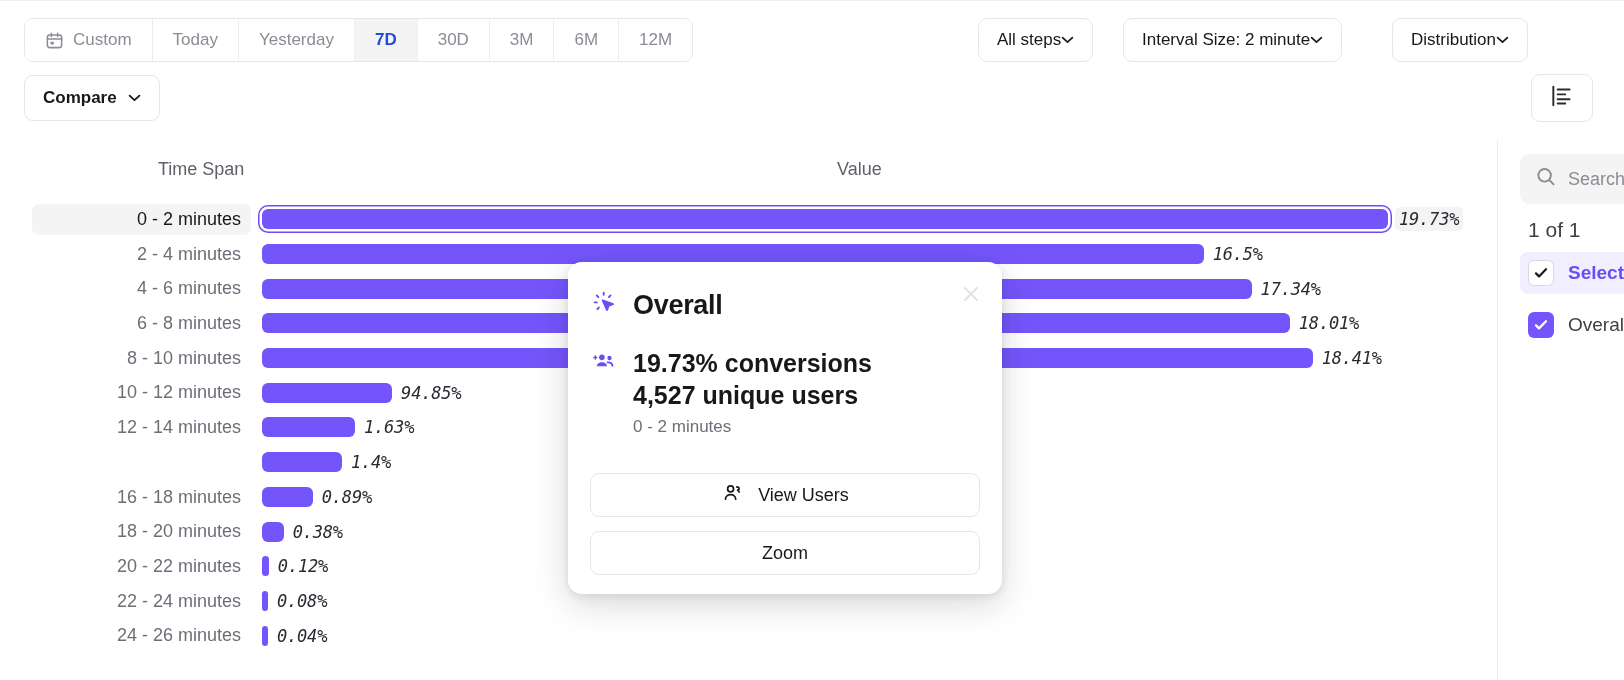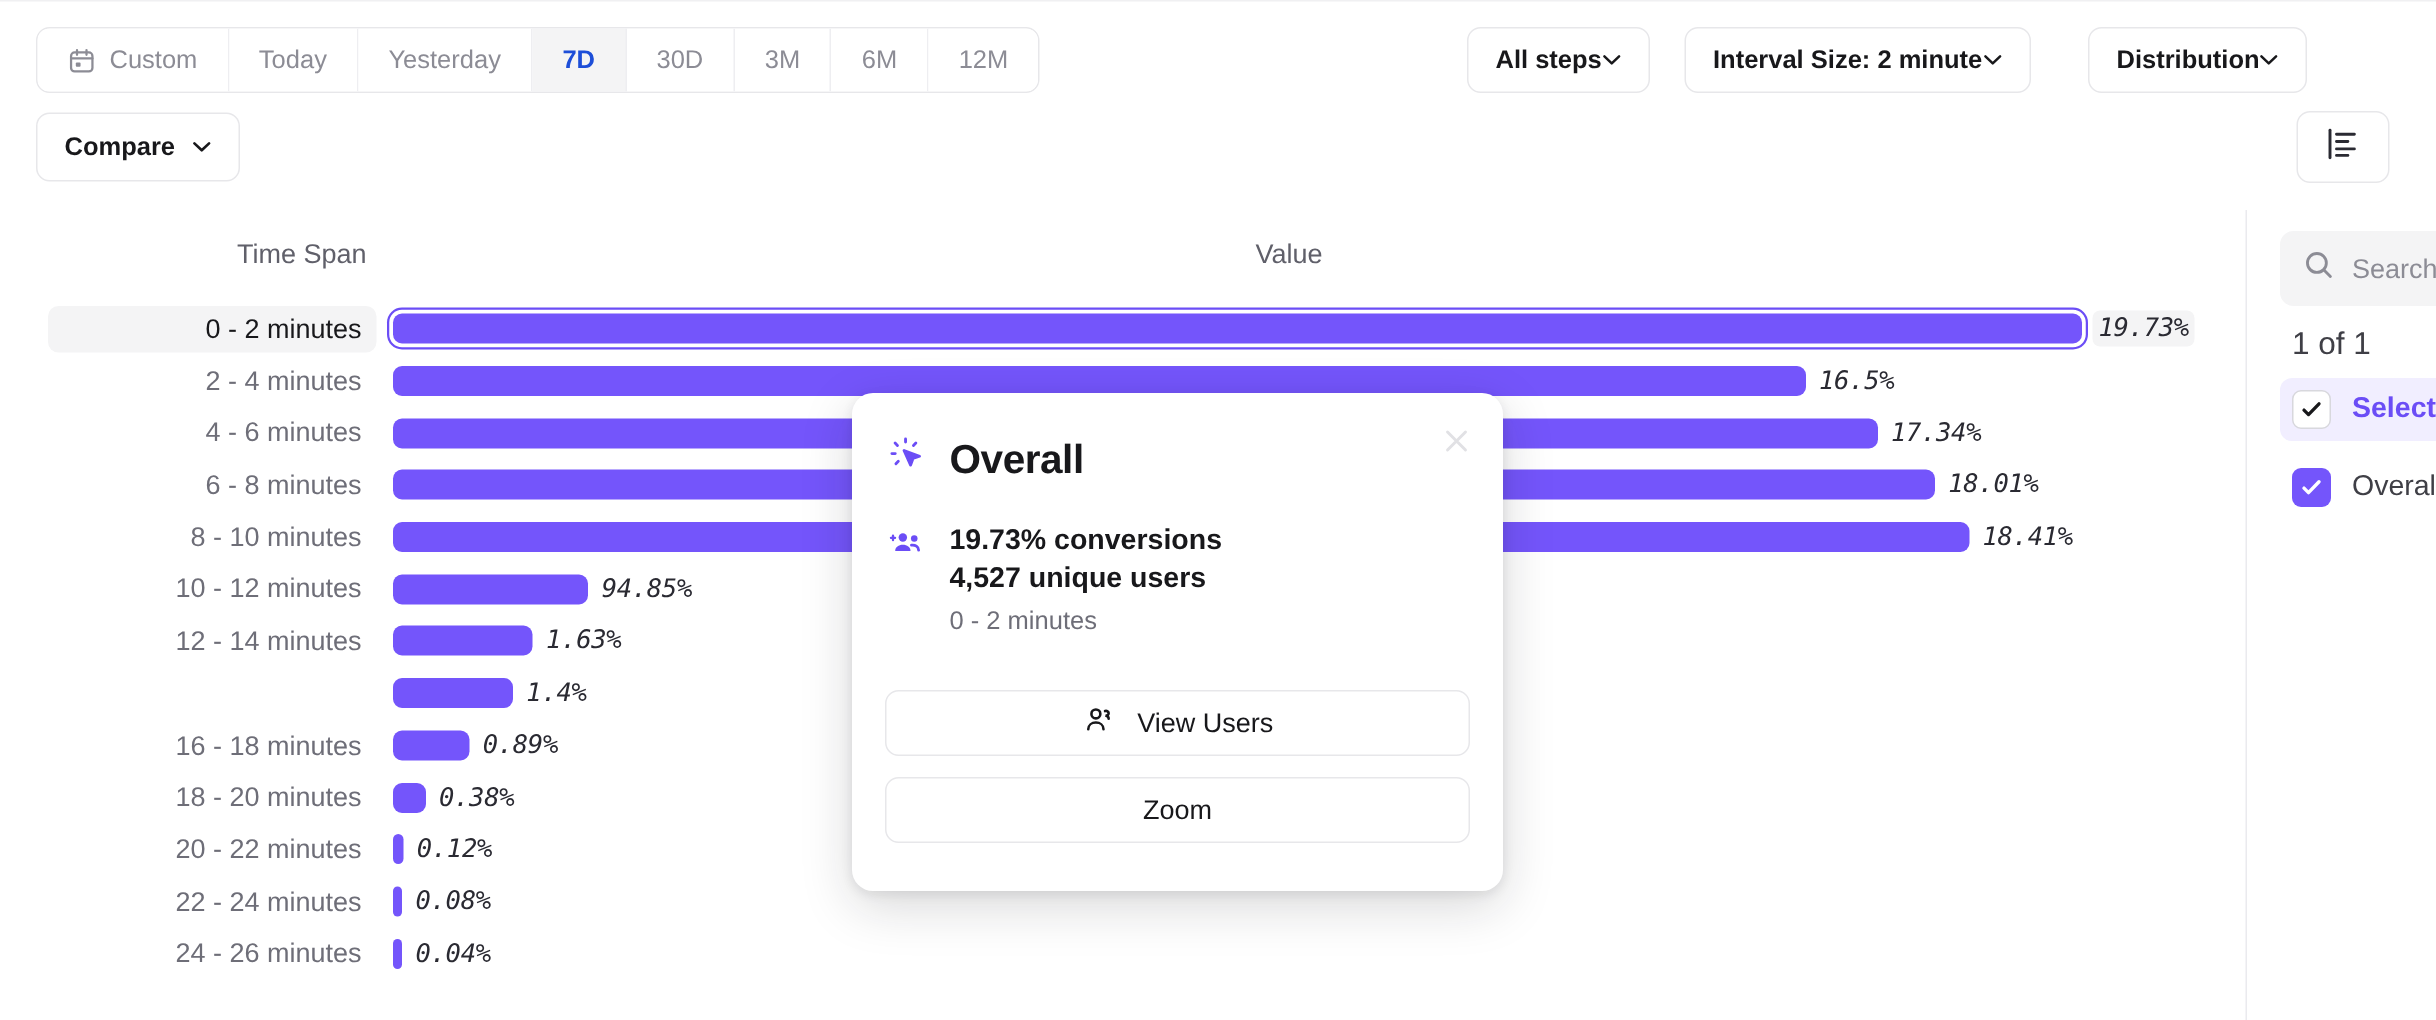--- a/index.html
+++ b/index.html
@@ -28,21 +28,21 @@
   }
   .seg-item:last-child { border-right: none; }
   .seg-item.active { background: #f4f4f5; color: #1d4ed8; font-weight: 700; }
   .cal-icon { width: 19px; height: 19px; display: block; }
 
   .pill {
     position: absolute; top: 18px; height: 44px;
     display: flex; align-items: center; justify-content: center; gap: 0;
     padding: 0 18px; font-size: 17px; color: #18181b;
     border: 1px solid #e7e7ea; border-radius: 9px; background: #fff;
-    cursor: pointer; white-space: nowrap; font-weight: bold;
+    cursor: pointer; white-space: nowrap;
   }
   #pill-steps { left: 978px; }
   #pill-interval { left: 1123px; text-align: right; }
   #pill-distribution { left: 1392px; }
   .chev { width: 13px; height: 8px; display: block; flex: none; }
 
   .compare-btn {
     position: absolute; left: 24px; top: 75px; height: 46px;
     display: flex; align-items: center; gap: 11px;
     padding: 0 18px; font-size: 17px; color: #18181b; font-weight: 700;
@@ -99,21 +99,21 @@
     padding: 22px 22px 20px 22px;
   }
   .pop-head { display: flex; align-items: center; gap: 14px; margin: 6px 0 0 2px; }
   .pop-title { font-size: 27px; font-weight: 700; color: #18181b; letter-spacing: -0.3px; }
   .pop-close {
     position: absolute; right: 20px; top: 21px; width: 22px; height: 22px;
     cursor: pointer; opacity: .85;
   }
   .pop-body { display: flex; gap: 16px; margin: 28px 0 0 2px; }
   .pop-stats { display: flex; flex-direction: column; gap: 3px; }
-  .pop-stat { font-size: 19px; font-weight: 700; color: #18181b; }
+  .pop-stat { font-size: 25px; font-weight: 700; color: #18181b; }
   .pop-sub { font-size: 17px; color: #6e6e78; margin-top: 4px; }
   .pop-btn {
     display: flex; align-items: center; justify-content: center; gap: 14px;
     height: 44px; border: 1px solid #e7e7ea; border-radius: 9px;
     font-size: 18px; color: #18181b; background: #fff; cursor: pointer;
     margin-top: 14px;
   }
   #pop-btn-users { margin-top: 36px; }
 
   

